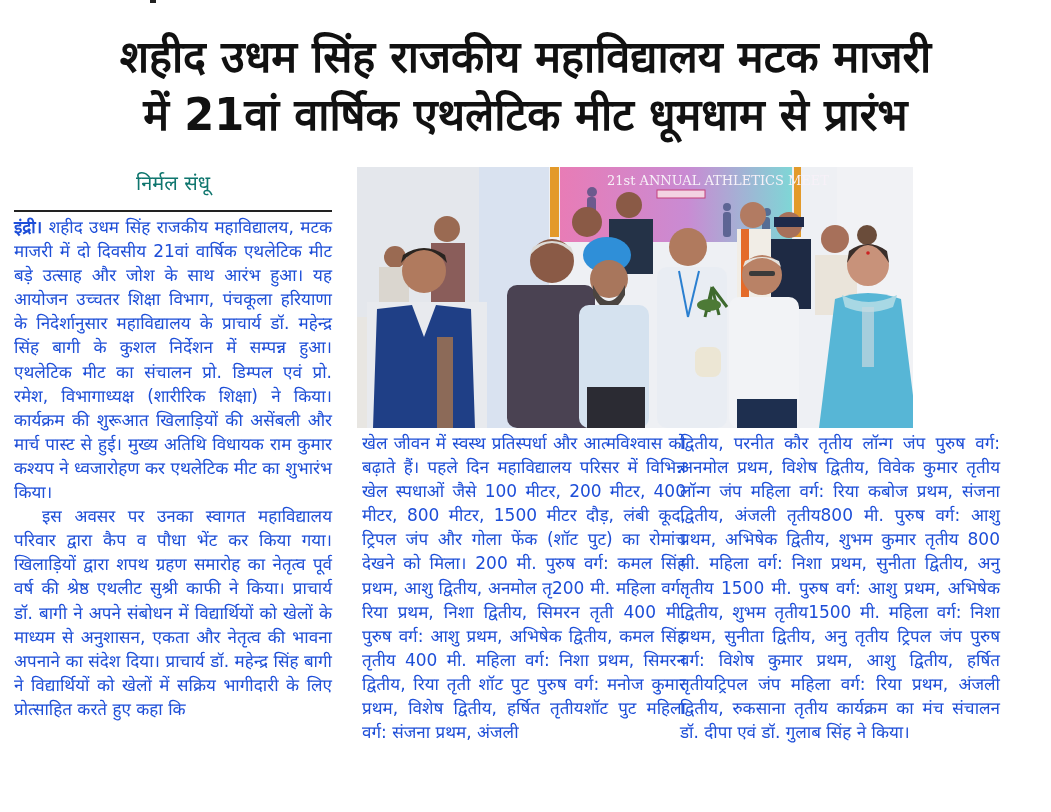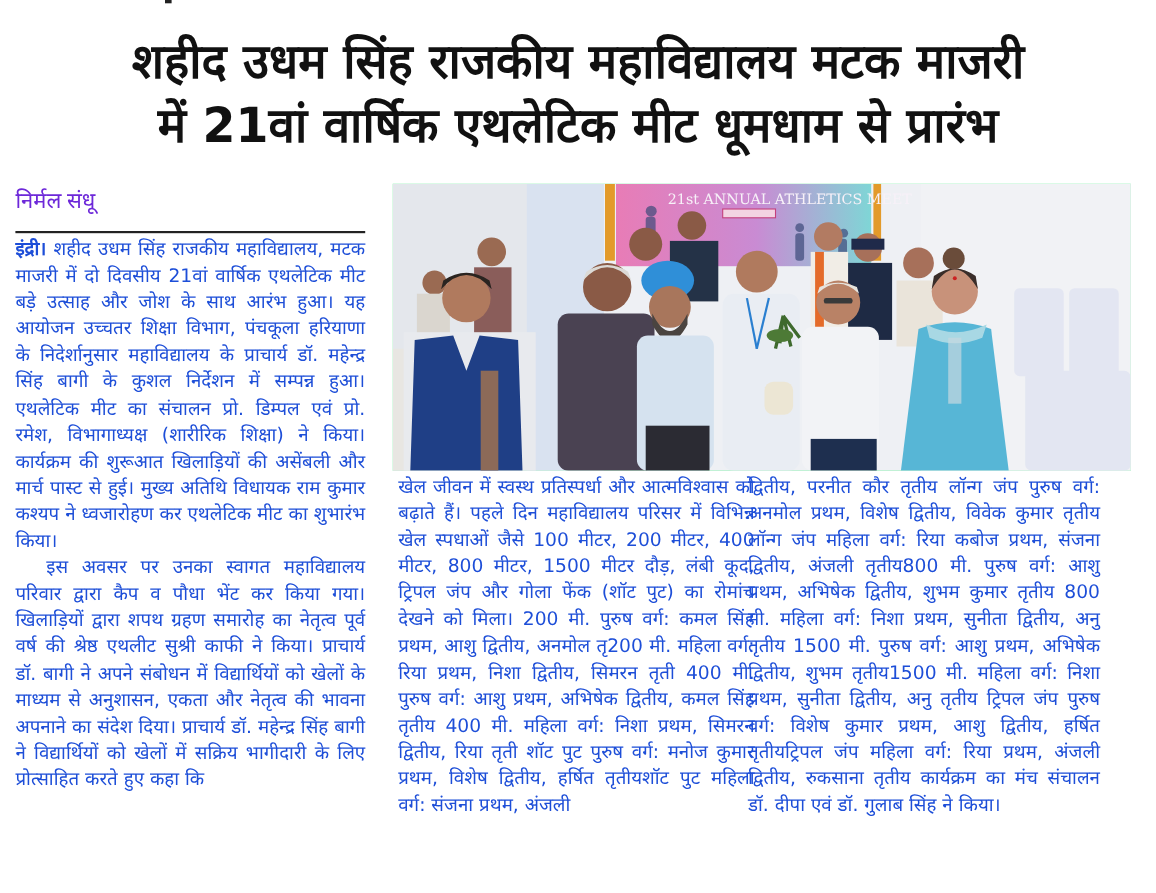--- a/index.html
+++ b/index.html
@@ -7,39 +7,39 @@
     width: 1051px; height: 812px; overflow: hidden; position: relative;
     font-family: "DejaVu Sans", "Liberation Sans", sans-serif; color: #1c1c1c;
   }
   .topmark { position: absolute; left: 150px; top: 0; width: 6px; height: 3px; background: #222; }
   .headline {
     position: absolute; left: 0; top: 28px; width: 1051px; text-align: center;
     font-family: "DejaVu Sans", sans-serif; font-weight: bold; color: #111;
     font-size: 44px; line-height: 58px; letter-spacing: 0px; transform: scaleX(0.98);
   }
   .byline {
-    position: absolute; left: 14px; top: 170px; width: 318px; 
-    font-size: 20px; line-height: 26px; color: #6d28d9; font-family: Liberation Serif, serif;
+    position: absolute; left: 14px; top: 170px; width: 318px; text-align: center;
+    font-size: 20px; line-height: 26px; color: #0f766e;
   }
   .byline-rule { position: absolute; left: 14px; top: 210px; width: 318px; height: 2px; background: #222; }
   .col {
     position: absolute; font-size: 17px; line-height: 24.1px; color: #1d4ed8;
     text-align: justify; text-align-last: justify;
   }
   .col p { margin: 0; }
   .col p.last { text-align-last: left; }
   .col1 { left: 14px; top: 215px; width: 318px; }
   .col2 { left: 362px; top: 431px; width: 324px; }
   .col3 { left: 680px; top: 431px; width: 320px; }
   .dateline { font-weight: bold; }
   .indent { text-indent: 28px; }
 
   .photo {
-    position: absolute; left: 357px; top: 167px; width: 671px; height: 261px;
-    overflow: hidden; background: #86efac;
+    position: absolute; left: 357px; top: 167px; width: 556px; height: 261px;
+    overflow: hidden; background: #a16207;
   }
   .photo svg { display: block; }
 </style>
 </head>
 <body>
 
 <div class="topmark"></div>
 
 <div class="headline">
   <div>शहीद उधम सिंह राजकीय महाविद्यालय मटक माजरी</div>

